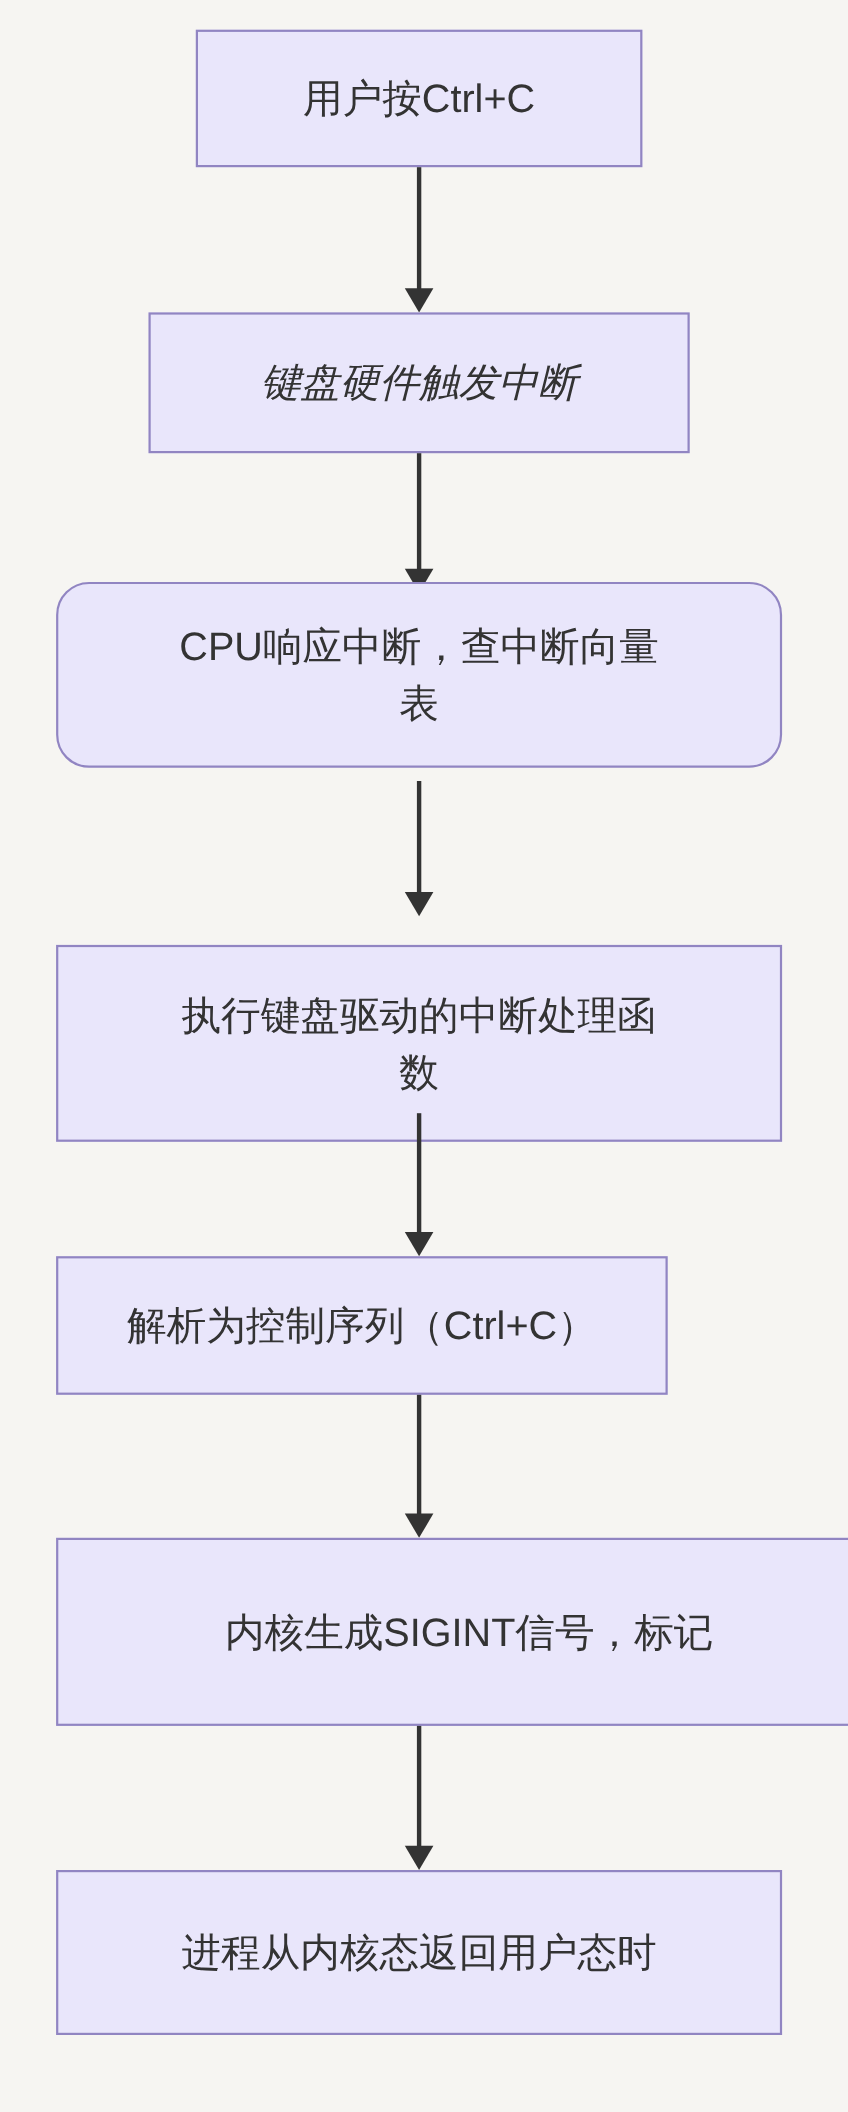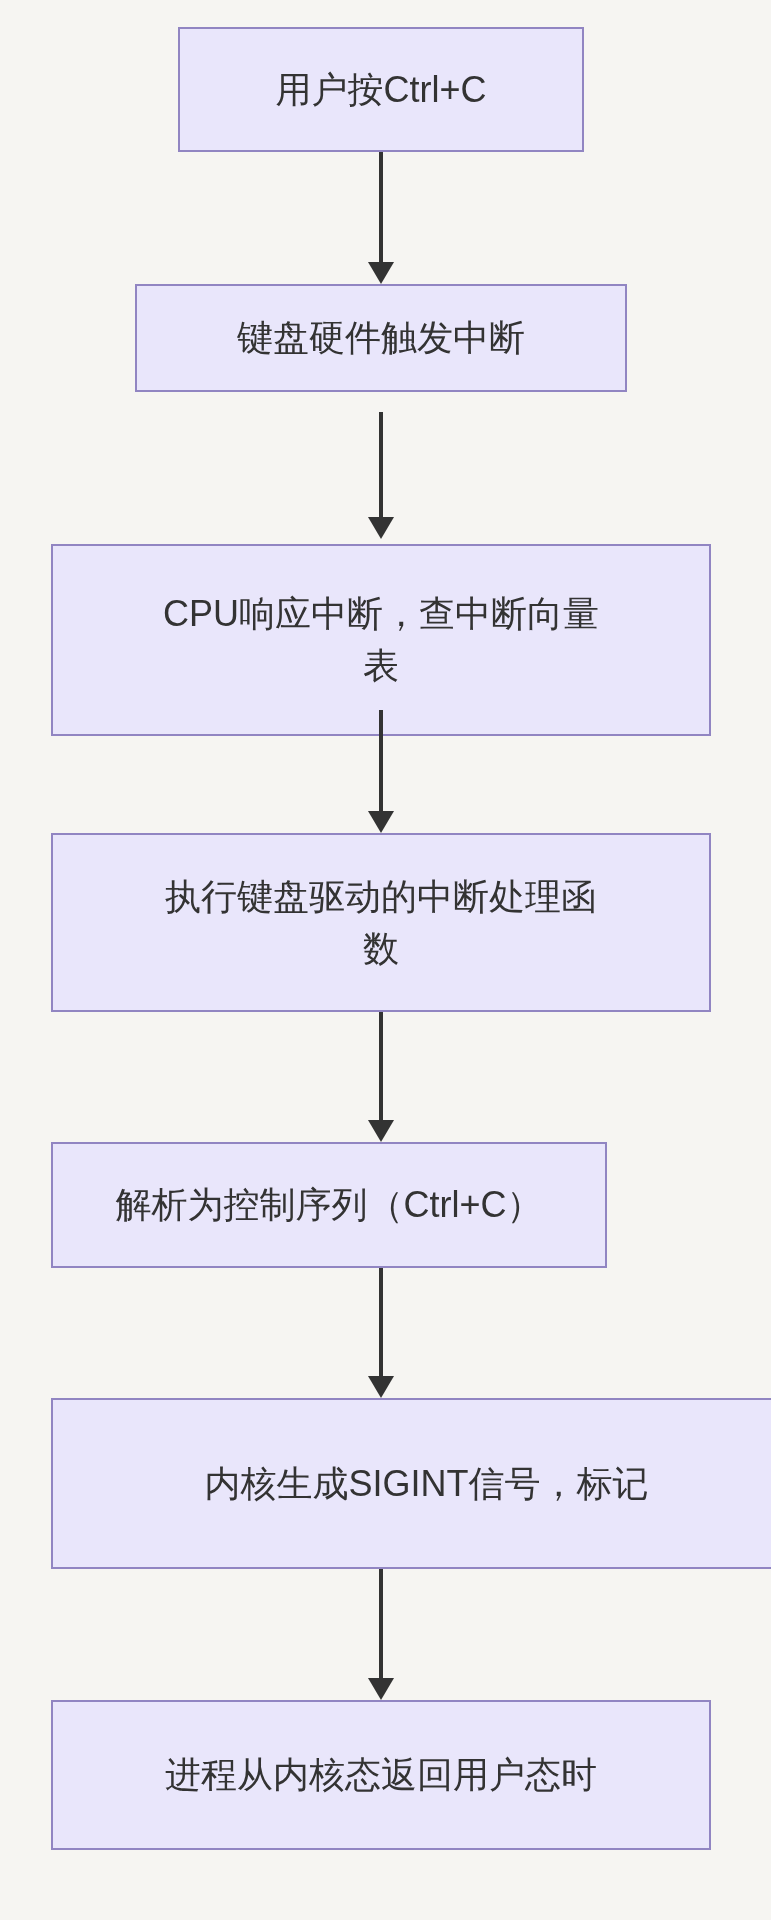--- a/index.html
+++ b/index.html
@@ -53,23 +53,23 @@
     width: 0;
     height: 0;
     border-left: 13px solid transparent;
     border-right: 13px solid transparent;
     border-top: 22px solid #333333;
     margin-top: -1px;
   }
 
   
   #n1 { left: 178px; top: 27px;  width: 406px; height: 125px; }
-  #n2 { left: 135px; top: 284px; width: 492px; height: 108px; }
-  #n3 { left: 51px;  top: 544px; width: 660px; height: 192px; }
-  #n4 { left: 51px;  top: 833px; width: 660px; height: 179px; }
+  #n2 { left: 135px; top: 284px; width: 492px; height: 128px; font-style: italic; }
+  #n3 { left: 51px;  top: 529px; width: 660px; height: 169px; border-radius: 30px; }
+  #n4 { left: 51px;  top: 859px; width: 660px; height: 179px; }
   #n5 { left: 51px;  top: 1142px; width: 556px; height: 126px; }
   #n6 { left: 51px;  top: 1398px; width: 736px; height: 171px; padding-left: 15px; }
   #n7 { left: 51px;  top: 1700px; width: 660px; height: 150px; }
 
   
   #e1 { left: 368px; top: 152px;  height: 132px; }
   #e2 { left: 368px; top: 412px;  height: 127px; }
   #e3 { left: 368px; top: 710px;  height: 123px; }
   #e4 { left: 368px; top: 1012px; height: 130px; }
   #e5 { left: 368px; top: 1268px; height: 130px; }

